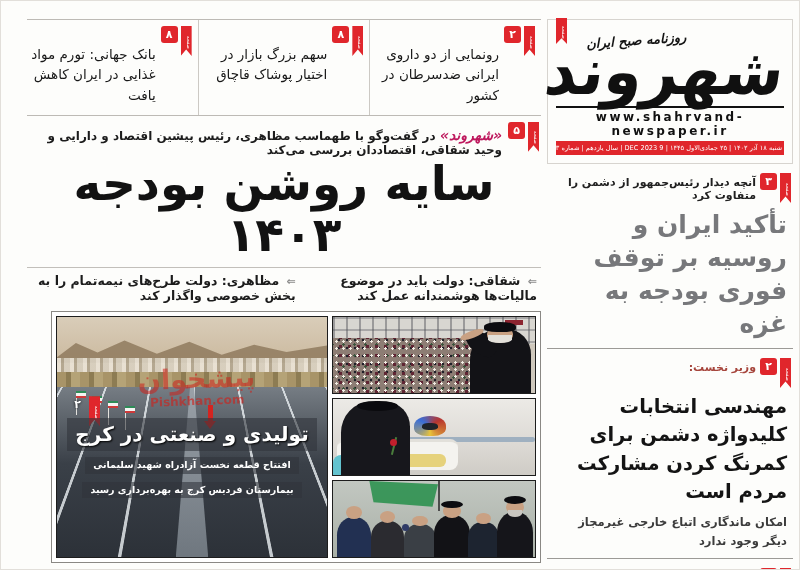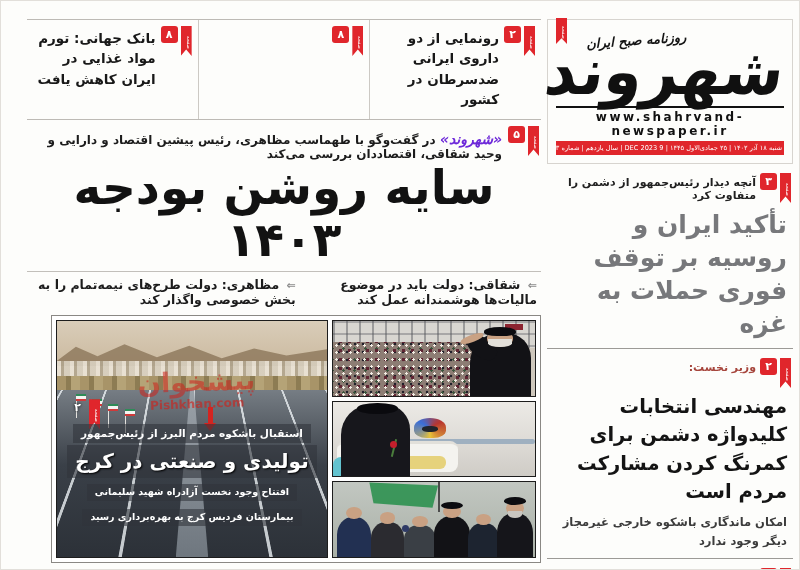--- a/index.html
+++ b/index.html
@@ -40,25 +40,25 @@
             writing-mode:vertical-rl; text-orientation:mixed;
             clip-path:polygon(0 0,100% 0,100% 100%,50% 78%,0 100%); }
   .ribbon.sm { height:26px; }
 
   
   .main { flex:1; display:flex; flex-direction:column; }
 
   .toprow { display:flex; direction:rtl; border-top:1px solid #bdbab5; border-bottom:1px solid #bdbab5; }
   .topbox { flex:1; display:flex; direction:rtl; gap:5px; padding:6px 6px 10px 4px; align-items:flex-start; }
   .topbox + .topbox { border-right:1px solid #ccc9c4; }
-  .topbox-title { font-size:13.5px; font-weight:bold; color:#181818; line-height:1.5; text-align:right; padding-top:2px; }
+  .topbox-title { font-size:13.5px; font-weight:normal; color:#181818; line-height:1.5; text-align:right; padding-top:2px;margin-top:16px; }
 
   .lead-kicker { display:flex; direction:rtl; align-items:flex-start; gap:6px; padding:6px 2px 0; }
   .lead-kicker-text { font-size:12px; font-weight:bold; color:#1c1c1c; padding-top:5px; }
-  .brand-word { color:#6d28d9; font-size:14px; font-weight:bold; font-style:italic; }
+  .brand-word { color:#be185d; font-size:14px; font-weight:bold; font-style:italic; }
   .lead-headline { font-size:47px; font-weight:bold; color:#121212; text-align:center;
                    letter-spacing:-1px; line-height:1.1; margin:1px 0 6px; }
   .subheads { display:flex; direction:rtl; justify-content:space-between; border-top:1px solid #c2bfba;
               padding:5px 4px 6px; }
   .subhead { font-size:12.5px; font-weight:bold; color:#1c1c1c; }
   .subhead .arr { color:#8b8b8b; font-size:11px; margin-left:3px; }
 
   
   .montage { margin-left:24px; margin-top:2px; border:1px solid #8a8884; background:#fff;
              padding:4px; display:flex; direction:rtl; gap:4px; height:322px; }
@@ -173,33 +173,33 @@
     </div>
 
     <div class="story">
       <div class="story-head">
         <div class="tab">
           <div class="ribbon">صفحه</div>
           <div class="tab-num">۳</div>
         </div>
         <div class="kicker">آنچه دیدار رئیس‌جمهور از دشمن را متفاوت کرد</div>
       </div>
-      <div class="headline-gray">تأکید ایران و روسیه بر توقف فوری حملات به غزه</div>
+      <div class="headline-gray">تأکید ایران و روسیه بر توقف فوری بودجه به غزه</div>
     </div>
 
     <div class="story">
       <div class="story-head">
         <div class="tab">
           <div class="ribbon">صفحه</div>
           <div class="tab-num">۲</div>
         </div>
         <div class="kicker red">وزیر نخست:</div>
       </div>
       <div class="headline-black">مهندسی انتخابات کلیدواژه دشمن برای کمرنگ کردن مشارکت مردم است</div>
-      <div class="story-sub">امکان ماندگاری باشکوه خارجی غیرمجاز دیگر وجود ندارد</div>
+      <div class="story-sub">امکان ماندگاری اتباع خارجی غیرمجاز دیگر وجود ندارد</div>
     </div>
 
     <div class="story">
       <div class="story-head">
         <div class="tab">
           <div class="ribbon">صفحه</div>
           <div class="tab-num">۴</div>
         </div>
         <div class="kicker">رئیس سازمان داوطلبان تشریح کرد</div>
       </div>
@@ -216,20 +216,21 @@
           <div class="ribbon">صفحه</div>
           <div class="tab-num">۲</div>
         </div>
         <div class="topbox-title">رونمایی از دو داروی ایرانی ضدسرطان در کشور</div>
       </div>
       <div class="topbox">
         <div class="tab">
           <div class="ribbon">صفحه</div>
           <div class="tab-num">۸</div>
         </div>
+        <div class="topbox-title">سهم بزرگ بازار در اختیار پوشاک قاچاق</div>
       </div>
       <div class="topbox">
         <div class="tab">
           <div class="ribbon">صفحه</div>
           <div class="tab-num">۸</div>
         </div>
         <div class="topbox-title">بانک جهانی: تورم مواد غذایی در ایران کاهش یافت</div>
       </div>
     </div>
 
@@ -347,22 +348,21 @@
         <div class="hw-tab tab">
           <div class="ribbon">صفحه</div>
           <div class="tab-num bare">۲</div>
         </div>
 
         <div class="red-arrow">
           <div class="red-arrow-head"></div>
         </div>
 
         <div class="hw-cap">
-          <div><span class="cap-line cap-over">استقبال باشکوه مردم البرز از رئیس‌جمهور</span></div>
           <div><span class="cap-line cap-big">تولیدی و صنعتی در کرج</span></div>
-          <div><span class="cap-line cap-sm">افتتاح وجود نخست آزادراه شهید سلیمانی</span></div>
+          <div><span class="cap-line cap-sm">افتتاح قطعه نخست آزادراه شهید سلیمانی</span></div>
           <div><span class="cap-line cap-sm">بیمارستان فردیس کرج به بهره‌برداری رسید</span></div>
         </div>
       </div>
 
     </div>
   </div>
 </div>
 
 </body></html>

